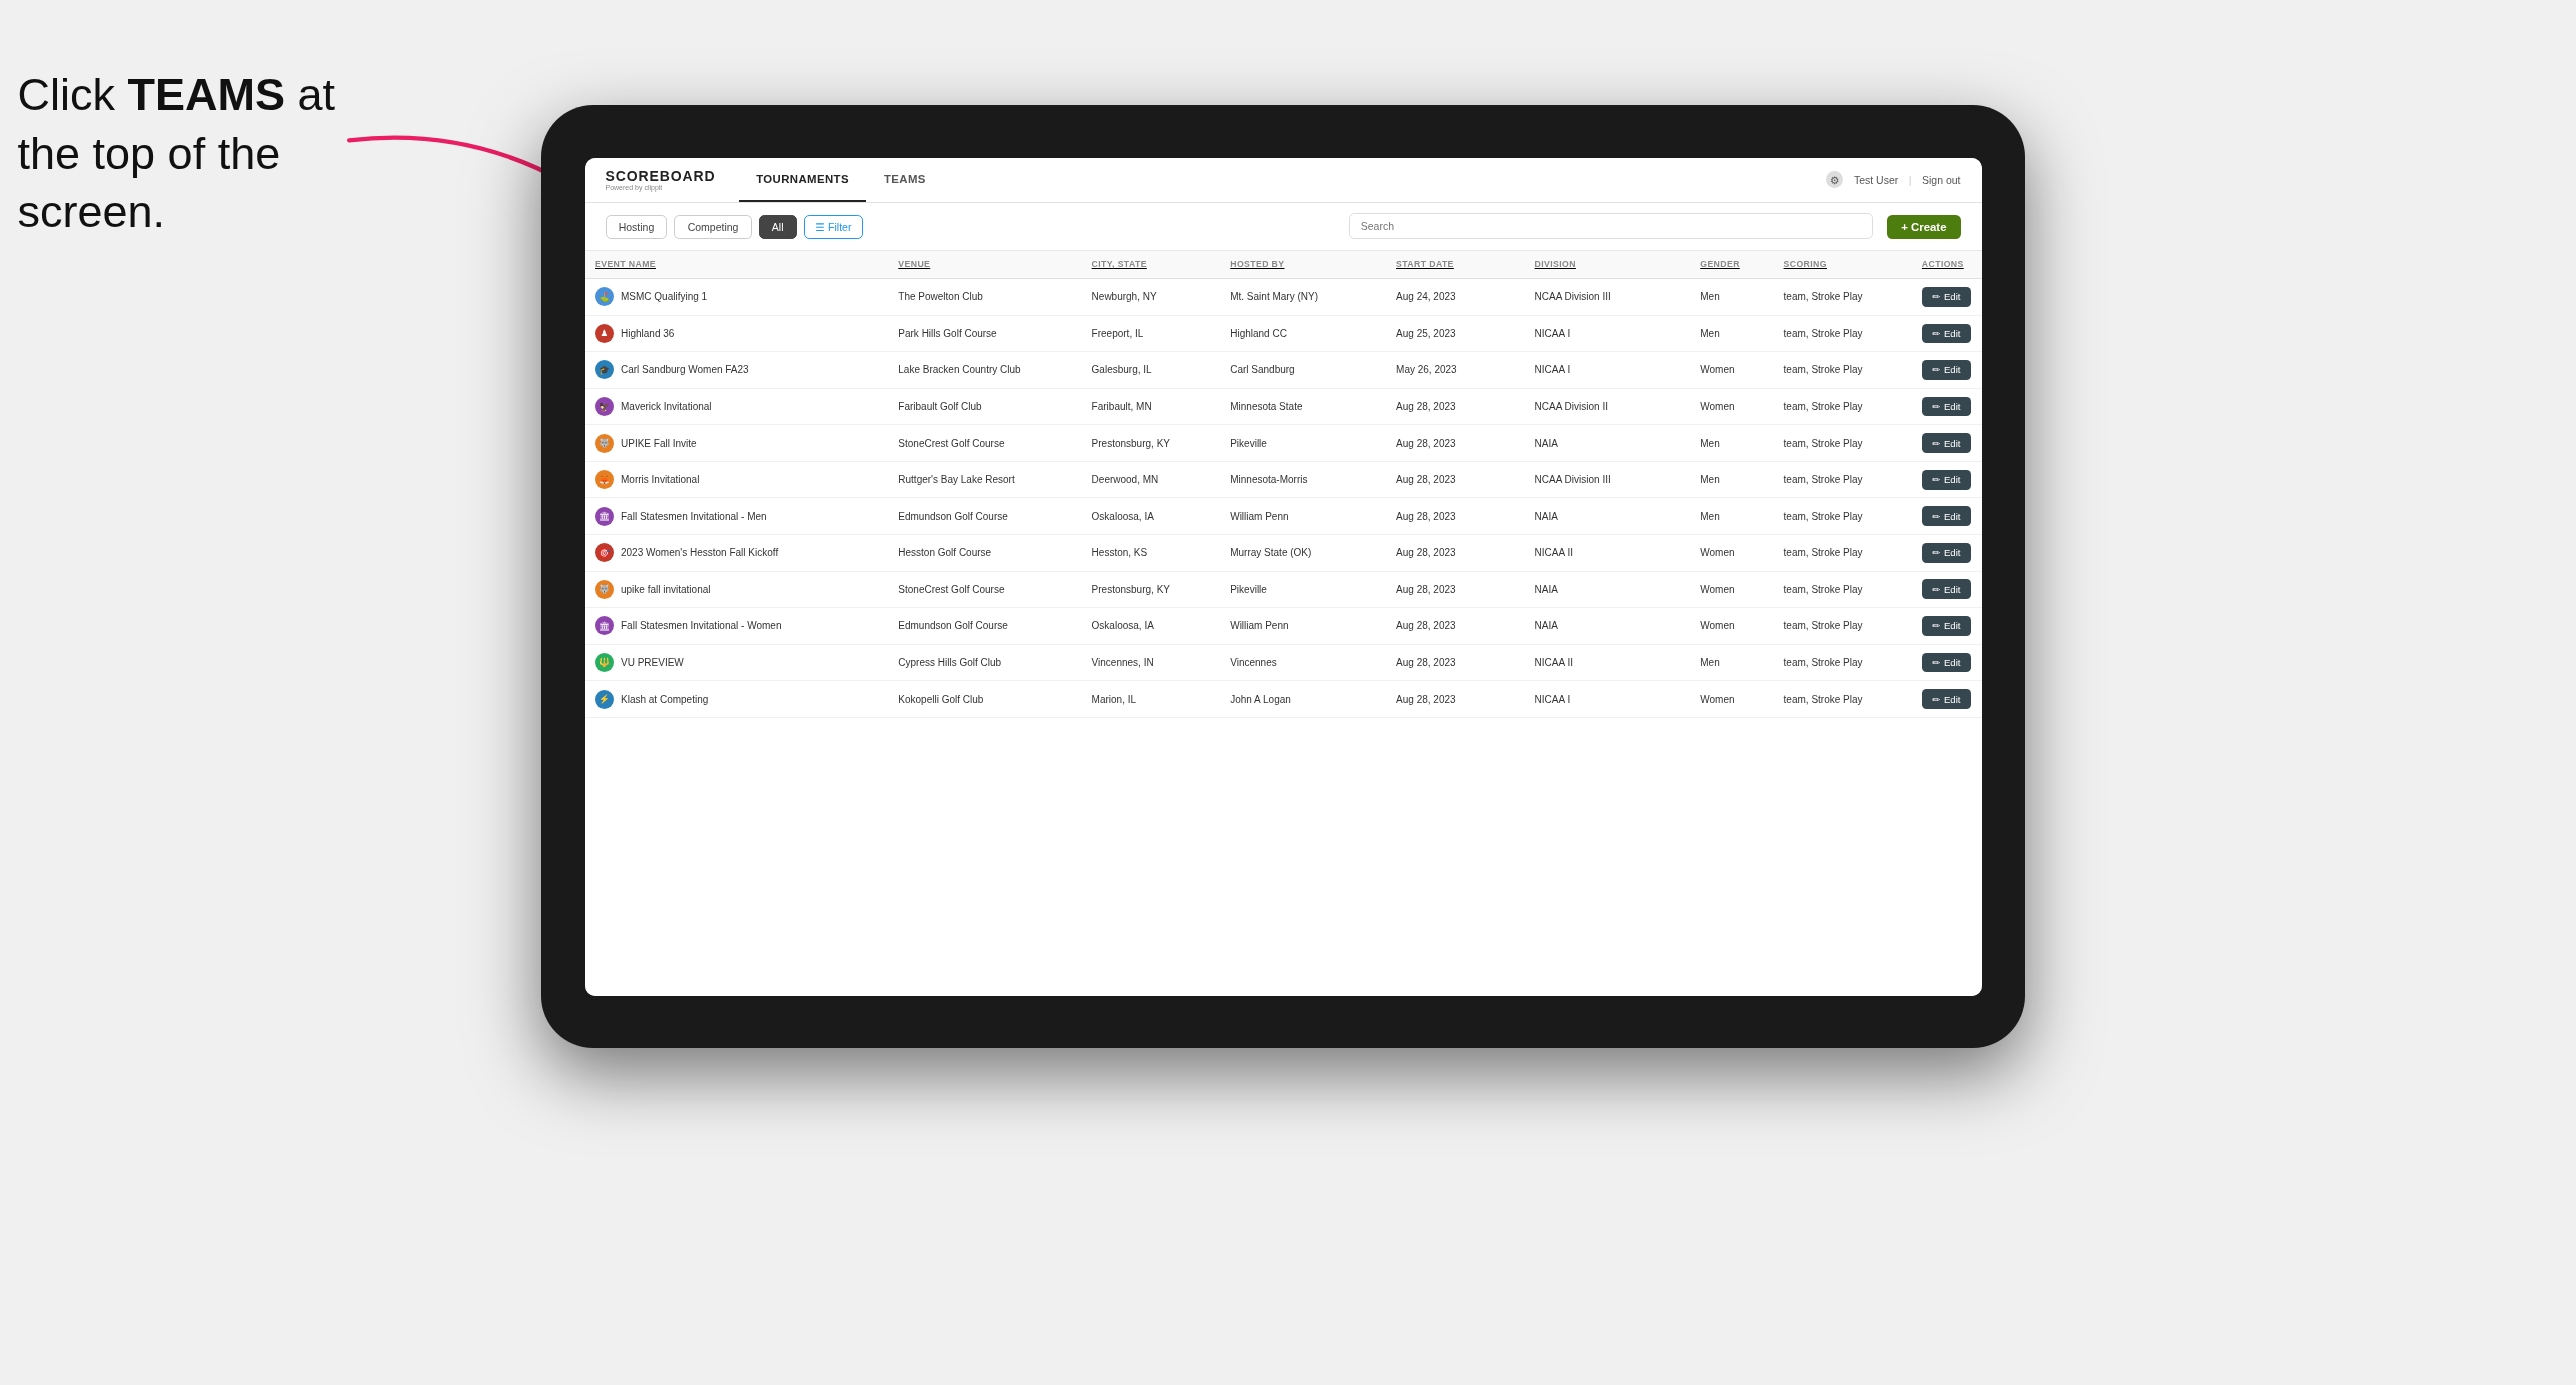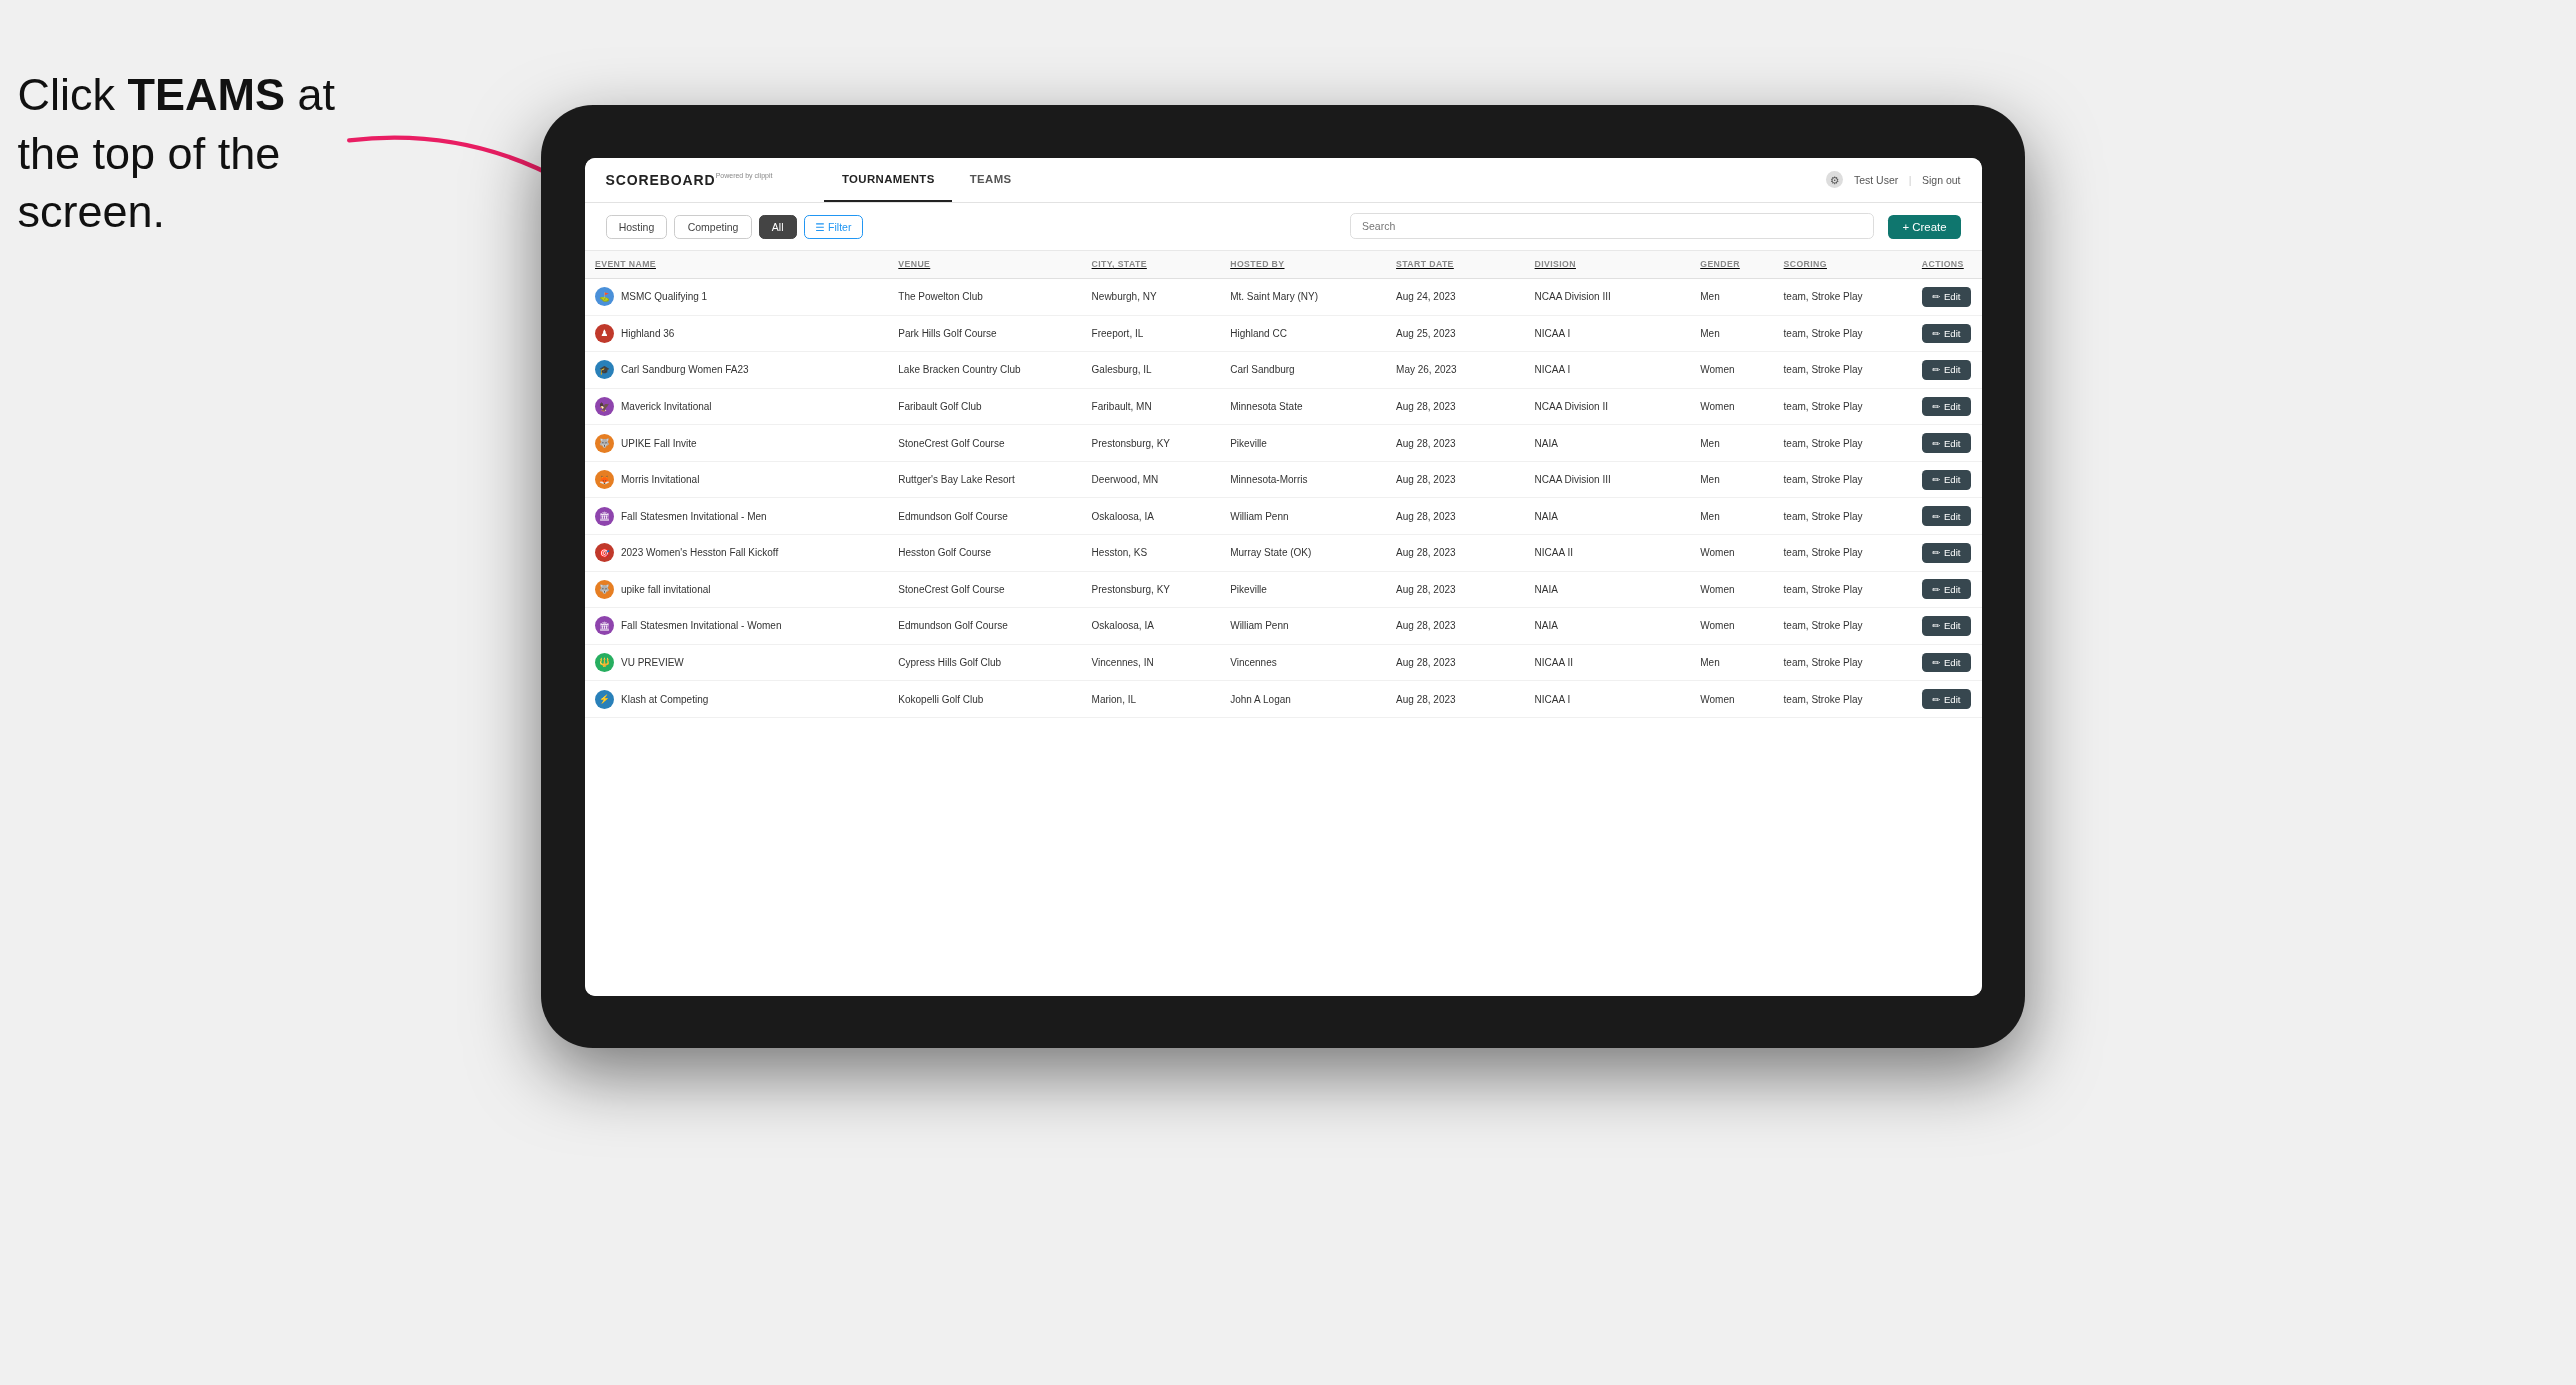--- a/index.html
+++ b/index.html
@@ -70,21 +70,22 @@
       display: flex;
       align-items: center;
       height: 45px;
       border-bottom: 1.7px solid #e2e2e2;
       padding: 0 21px;
       background: #fff;
       flex-shrink: 0;
     }
     .logo-area {
       display: flex;
-      margin-right: 52px;
+      flex-direction: column;
+      margin-right: 23px;
     }
     .logo-text {
       font-size: 14px;
       font-weight: 900;
       letter-spacing: 0.9px;
       color: #222;
     }
     .logo-sub {
       font-size: 7px;
       color: #888;
@@ -180,26 +181,26 @@
       width: 100%;
       padding: 6.1px 10.5px;
       border: 0.9px solid #ddd;
       border-radius: 5.2px;
       font-size: 10.5px;
       color: #333;
       outline: none;
     }
     .create-btn {
       padding: 6.1px 14px;
-      background: #0f766e;
+      background: #4d7c0f;
       color: #fff;
       border: none;
       border-radius: 5.2px;
       font-size: 11.4px;
-      font-weight: 400;
+      font-weight: 700;
       cursor: pointer;
       display: flex;
       align-items: center;
       gap: 3.5px;
       margin-left: 7px;
     }
 
     
     .table-container {
       flex: 1;

